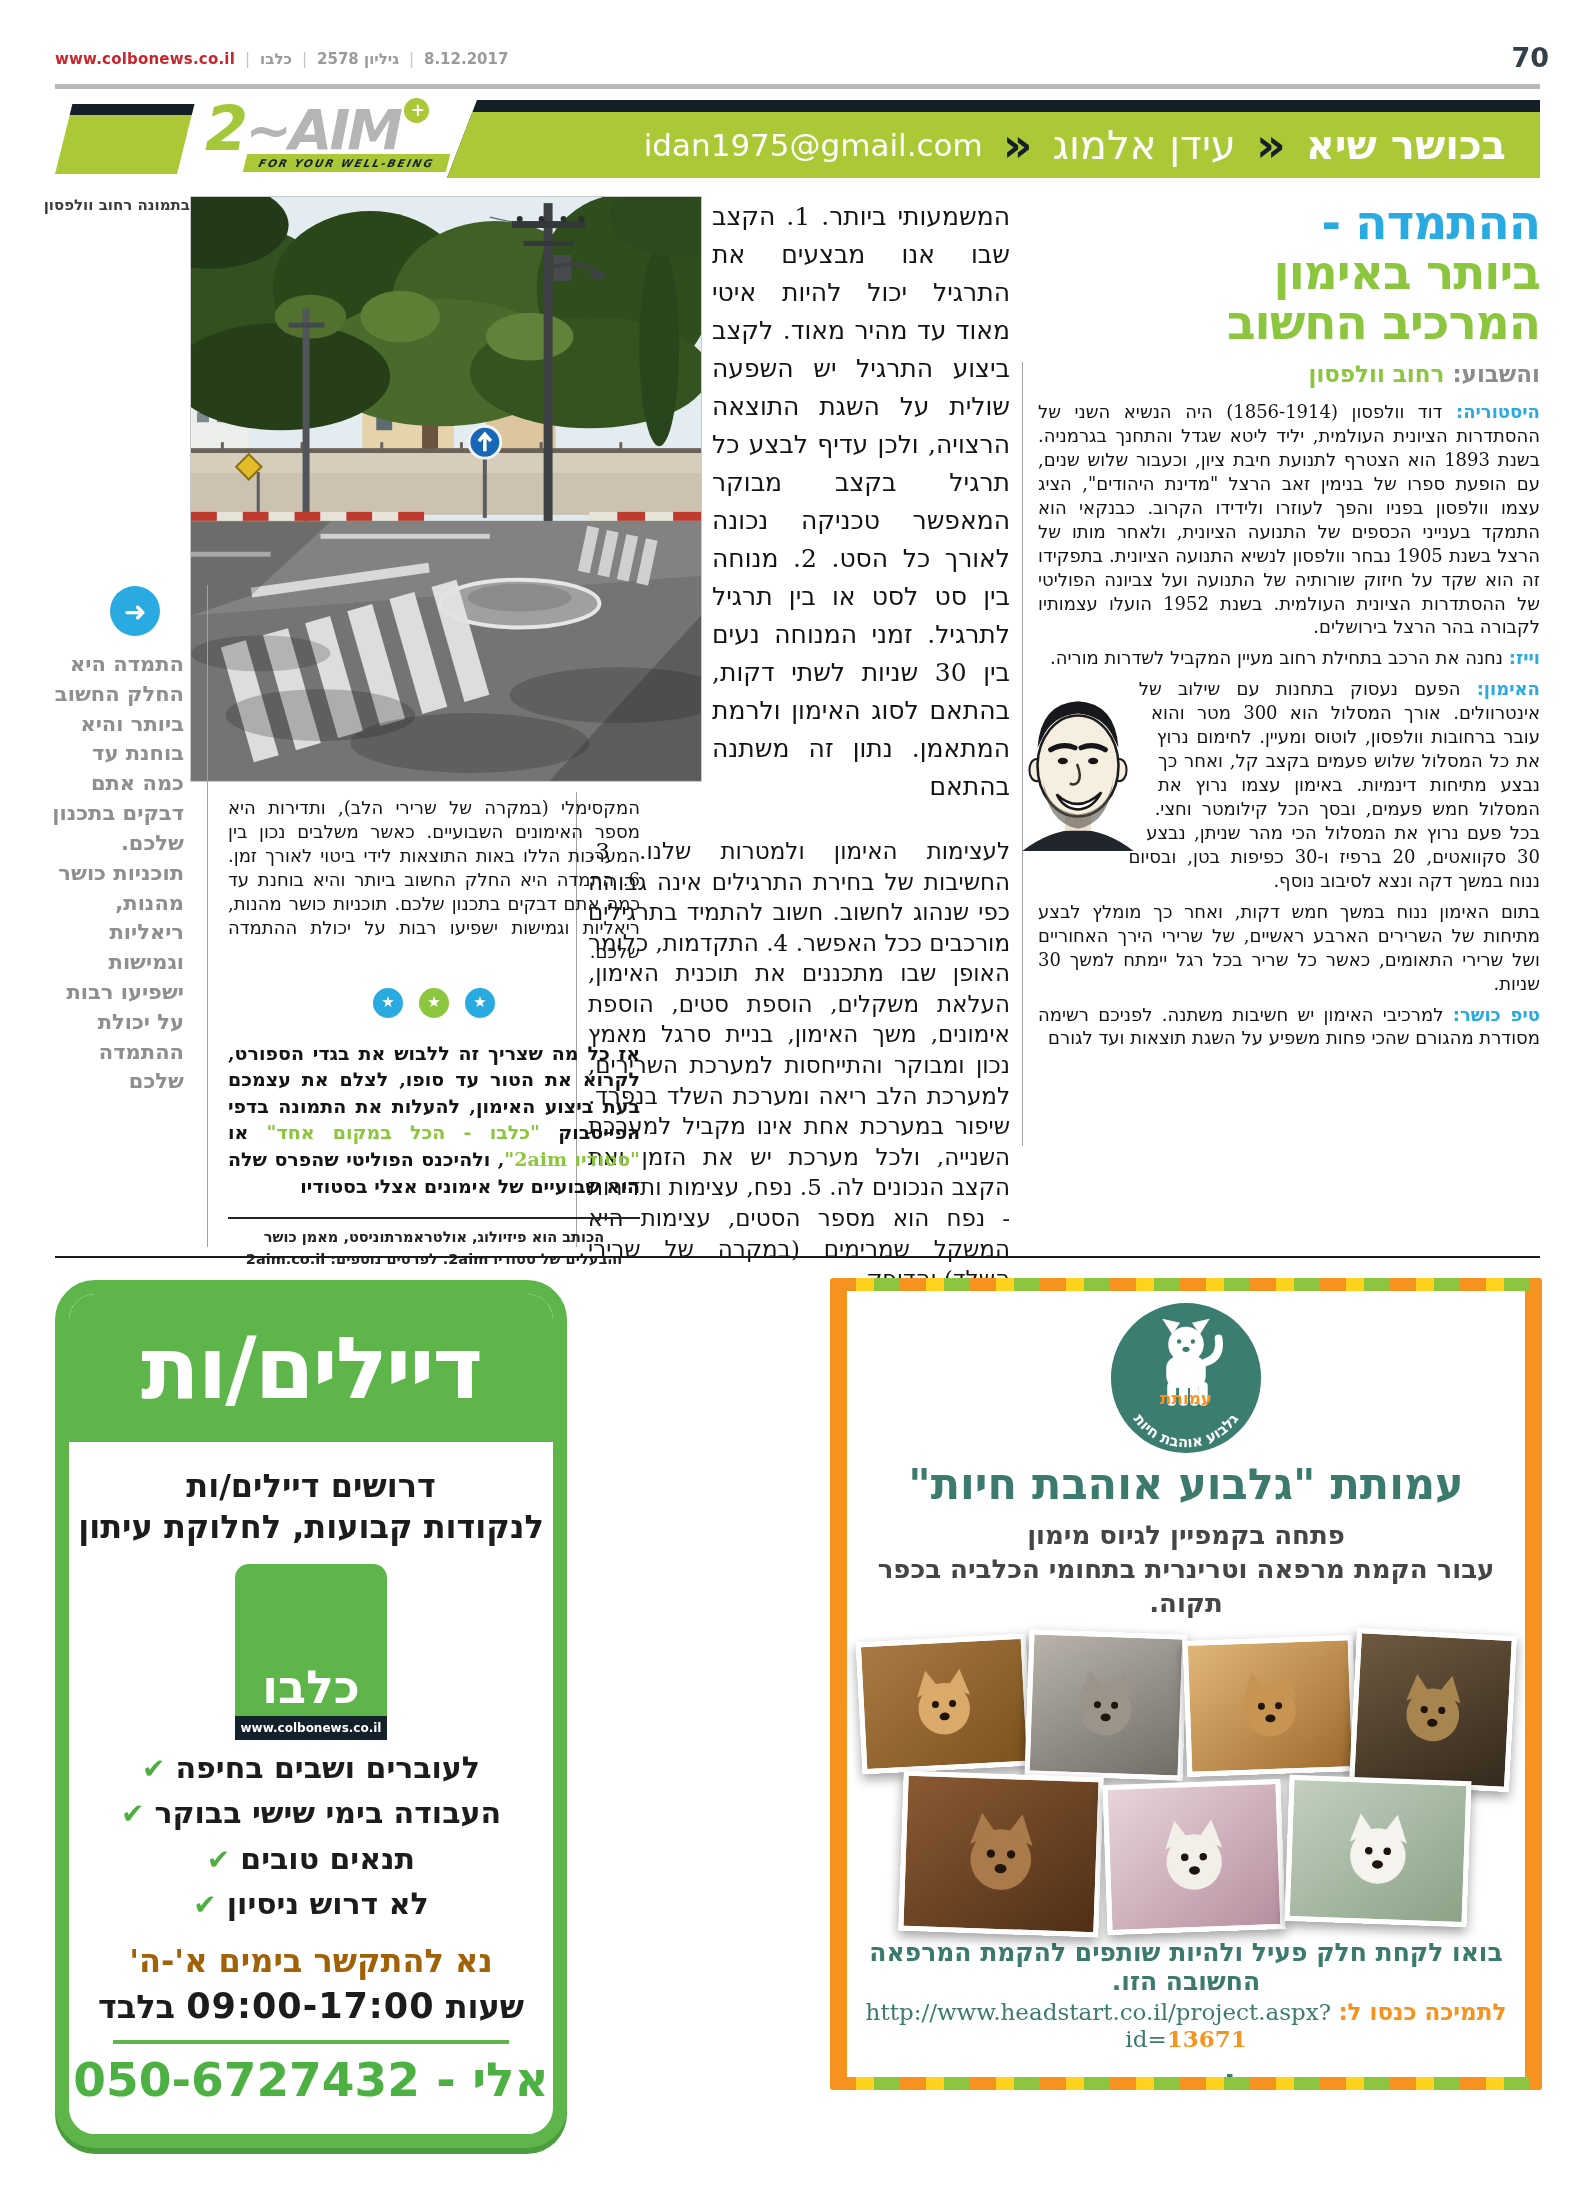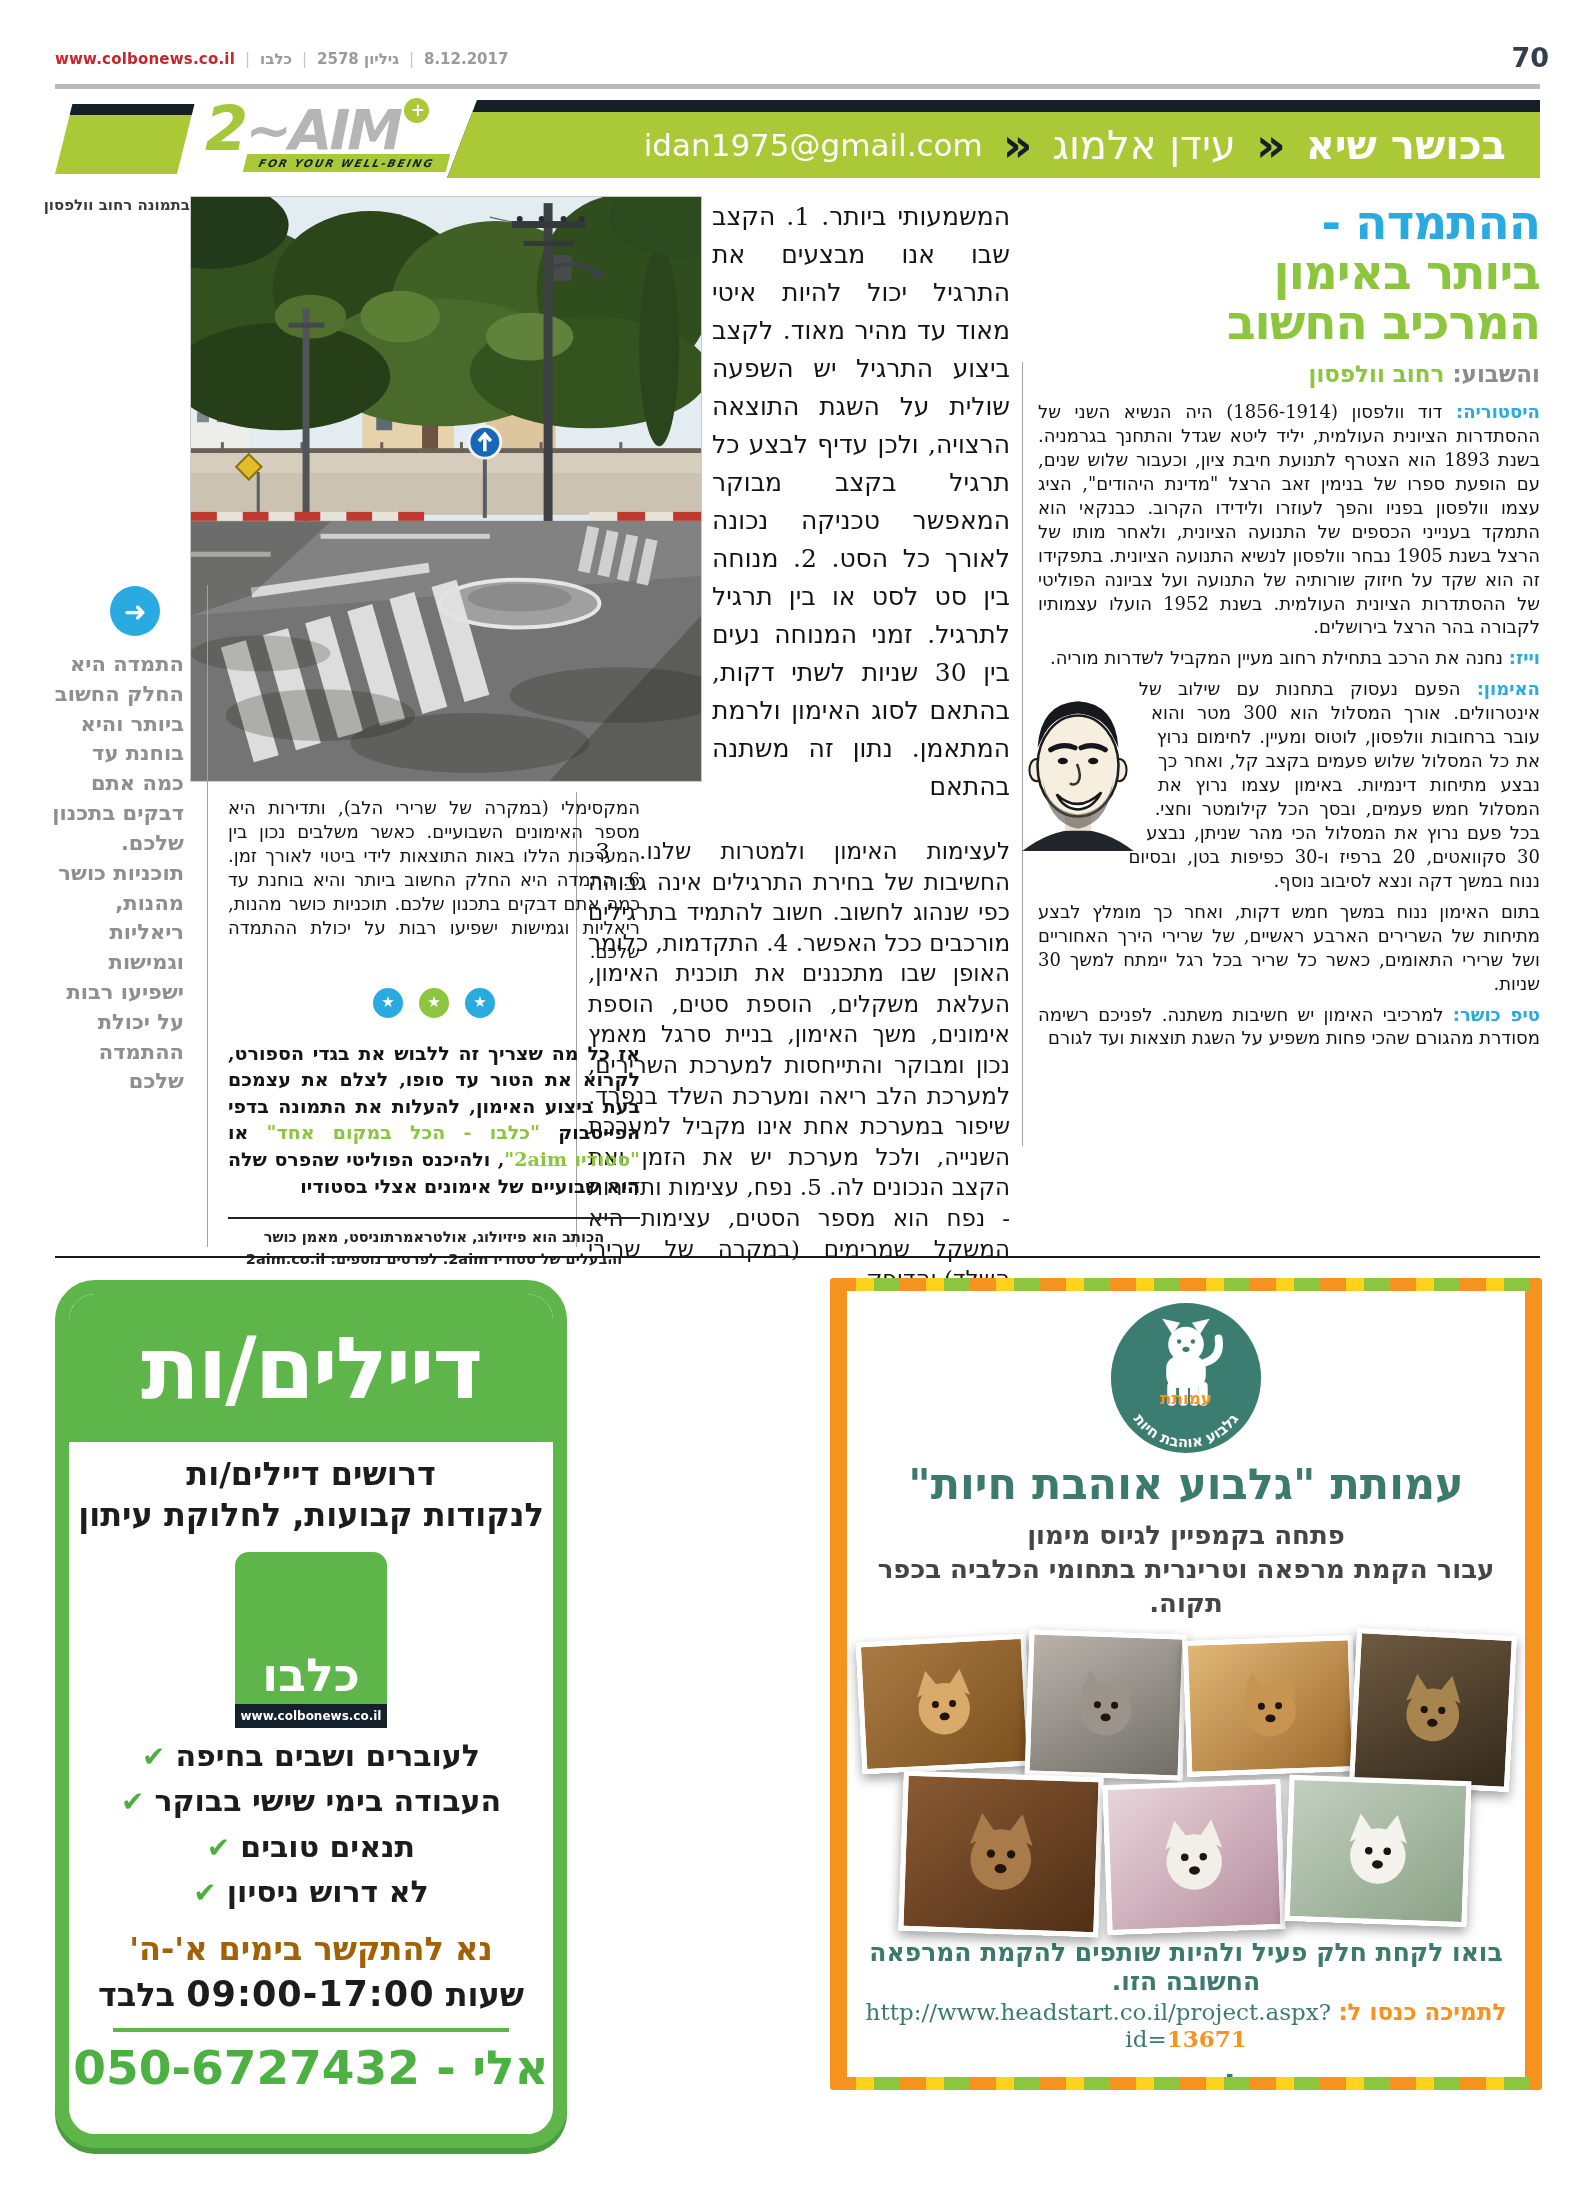--- a/index.html
+++ b/index.html
@@ -82,21 +82,21 @@
   .footnote{font-family:"DejaVu Sans","Liberation Sans",sans-serif;font-size:14.5px;font-weight:700;
             color:#222;text-align:center;line-height:1.5;}
   .article-rule{position:absolute;left:55px;right:55px;top:1256px;height:2px;background:#1a1a1a;}
 
   
   .ad-jobs{position:absolute;left:55px;top:1280px;width:512px;height:868px;background:#fff;
            border:14px solid #5eb64b;border-radius:40px;box-sizing:border-box;direction:rtl;text-align:center;
            overflow:hidden;box-shadow:0 6px 0 #4a9c3c;}
   .ad-jobs-header{background:#5eb64b;height:148px;display:flex;align-items:center;justify-content:center;}
   .ad-jobs-title{color:#fff;font-size:86px;font-weight:800;letter-spacing:-2px;}
-  .ad-jobs-sub{font-size:32px;font-weight:800;color:#1c1c1c;margin-top:12px;line-height:1.28;}
+  .ad-jobs-sub{font-size:32px;font-weight:800;color:#1c1c1c;margin-top:24px;line-height:1.28;}
   .kolbo-logo{width:152px;margin:16px auto 10px;}
   .kolbo-box{background:#5eb64b;height:152px;border-radius:14px 14px 0 0;display:flex;align-items:flex-end;justify-content:center;}
   .kolbo-text{color:#fff;font-size:46px;font-weight:800;padding-bottom:2px;}
   .kolbo-bar{background:#14212b;color:#fff;font-size:12px;font-weight:700;padding:5px 2px;direction:ltr;}
   .check-line{font-size:30px;font-weight:800;color:#1c1c1c;margin-top:11px;line-height:1.15;}
   .check-ic{color:#4caf3f;margin-inline-start:10px;font-size:28px;}
   .call-line{font-size:32px;font-weight:800;margin-top:20px;color:#a16207;}
   .hours-line{font-size:32px;font-weight:800;margin-top:6px;color:#1c1c1c;}
   .hours-num{font-size:35px;letter-spacing:1px;}
   .phone-rule{width:82%;margin:14px auto 8px;border:none;border-top:4px solid #5eb64b;}

